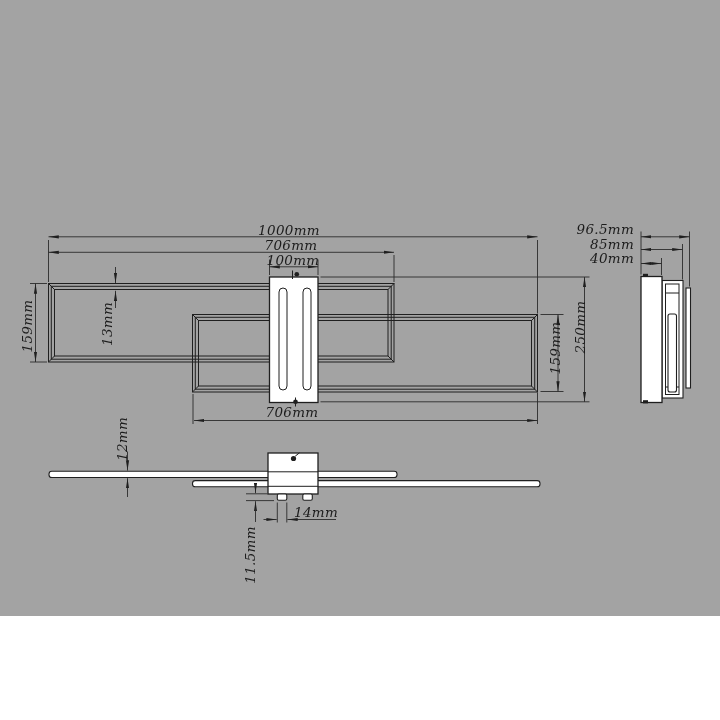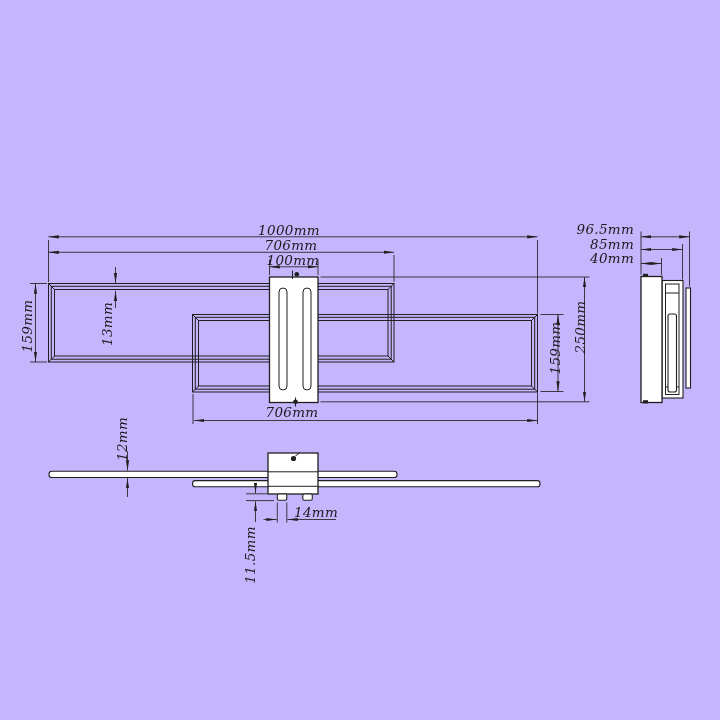--- a/index.html
+++ b/index.html
@@ -1,16 +1,16 @@
 <!DOCTYPE html>
 <html><head>
 <meta charset="utf-8">
 <style>
   html,body{margin:0;padding:0;background:#ffffff;}
-  .stage{width:720px;height:720px;background:#c4b5fd;position:relative;overflow:hidden;}
+  .stage{width:720px;height:616px;background:#a3a3a3;position:relative;overflow:hidden;}
   svg{display:block;}
   .thin{stroke:#1f1f1f;stroke-width:1;fill:none;}
   .objf{stroke:#1f1f1f;stroke-width:1.3;fill:#ffffff;}
   .objf2{stroke:#1f1f1f;stroke-width:1.1;fill:#ffffff;}
   .dim{stroke:#2b2b2b;stroke-width:0.9;fill:none;}
   .solid{fill:#1f1f1f;stroke:none;}
   text.lab{font:italic 13.5px "DejaVu Serif", serif;fill:#1c1c1c;letter-spacing:0.3px;}
 </style>
 </head>
 <body>

